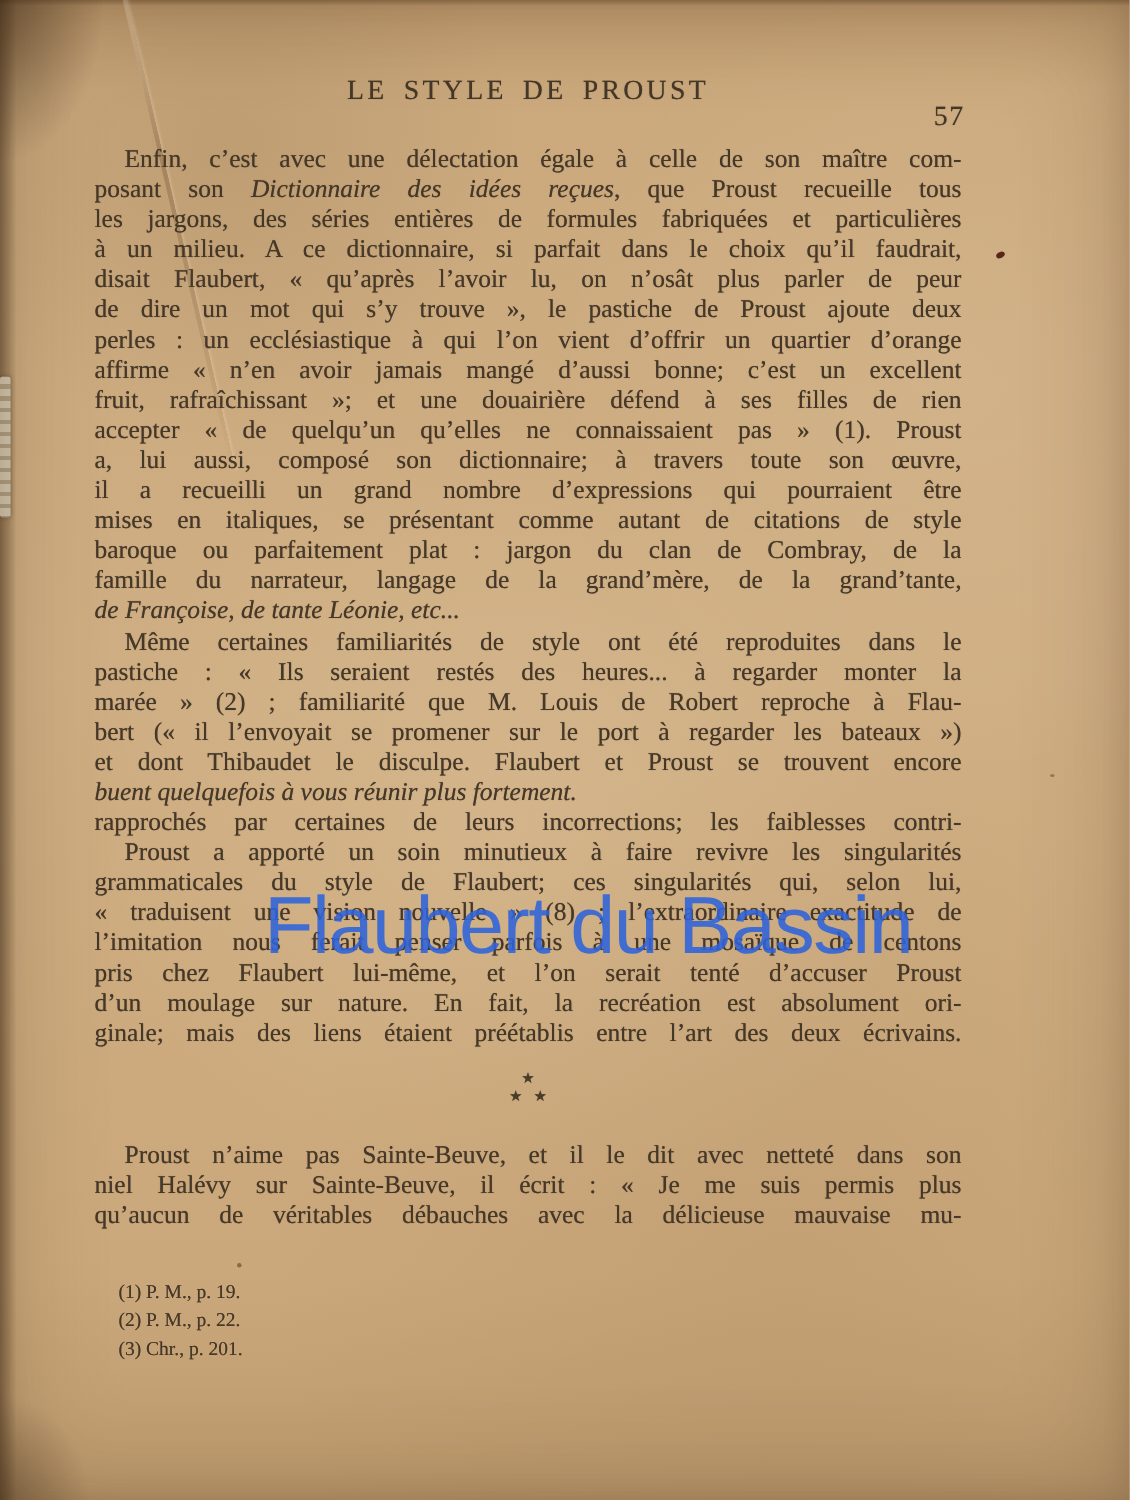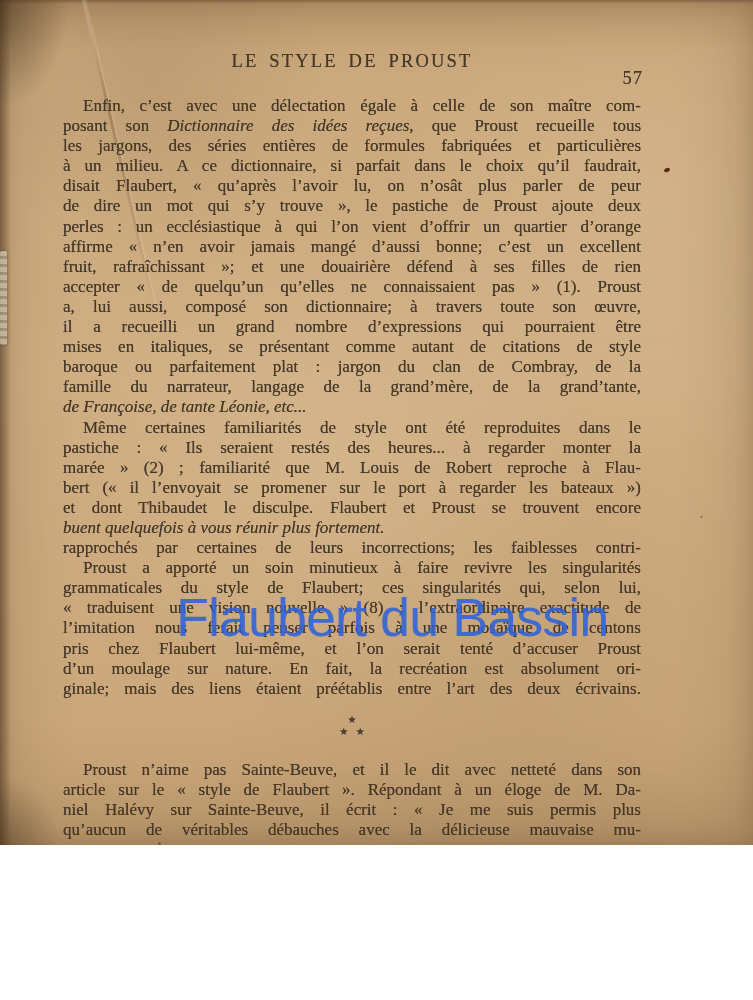--- a/index.html
+++ b/index.html
@@ -1,21 +1,21 @@
 <!DOCTYPE html>
 <html><head>
 <meta charset="utf-8">
 <style>
   html,body{margin:0;padding:0;}
   body{
     width:753px;height:1000px;overflow:hidden;
     font-family:"Liberation Serif",serif;
   }
   .photo{
-    position:relative;width:753px;height:845px;overflow:hidden;
+    position:relative;width:753px;height:1000px;overflow:hidden;
     background-color:#cba87c;
     background-image:
       radial-gradient(circle at 20% 10%, rgba(110,82,52,.14), transparent 18%),
       radial-gradient(circle at 85% 25%, rgba(255,240,212,.10), transparent 28%),
       radial-gradient(circle at 45% 55%, rgba(255,238,205,.12), transparent 40%),
       radial-gradient(circle at 70% 85%, rgba(125,95,60,.10), transparent 35%),
       linear-gradient(180deg,#c09b6f 0%,#cba97d 6%,#cfae83 45%,#cba87b 85%,#bd9a6e 100%);
   }
   .photo::after{
     content:"";position:absolute;inset:0;pointer-events:none;
@@ -127,21 +127,20 @@
     </div>
 
     <div class="stars">
       <div class="star-r1">★</div>
       <div class="star-r2">★ ★</div>
     </div>
 
     <div class="textblock b4">
 
       <div class="line fi">Proust n’aime pas Sainte-Beuve, et il le dit avec netteté dans son</div>
-      <div class="line">article sur le « style de Flaubert ». Répondant à un éloge de M. Da-</div>
       <div class="line">niel Halévy sur Sainte-Beuve, il écrit : « Je me suis permis plus</div>
       <div class="line">qu’aucun de véritables débauches avec la délicieuse mauvaise mu-</div>
     </div>
 
     <div class="fns">
       <div>(1) P. M., p. 19.</div>
       <div>(2) P. M., p. 22.</div>
       <div>(3) Chr., p. 201.</div>
     </div>
 

